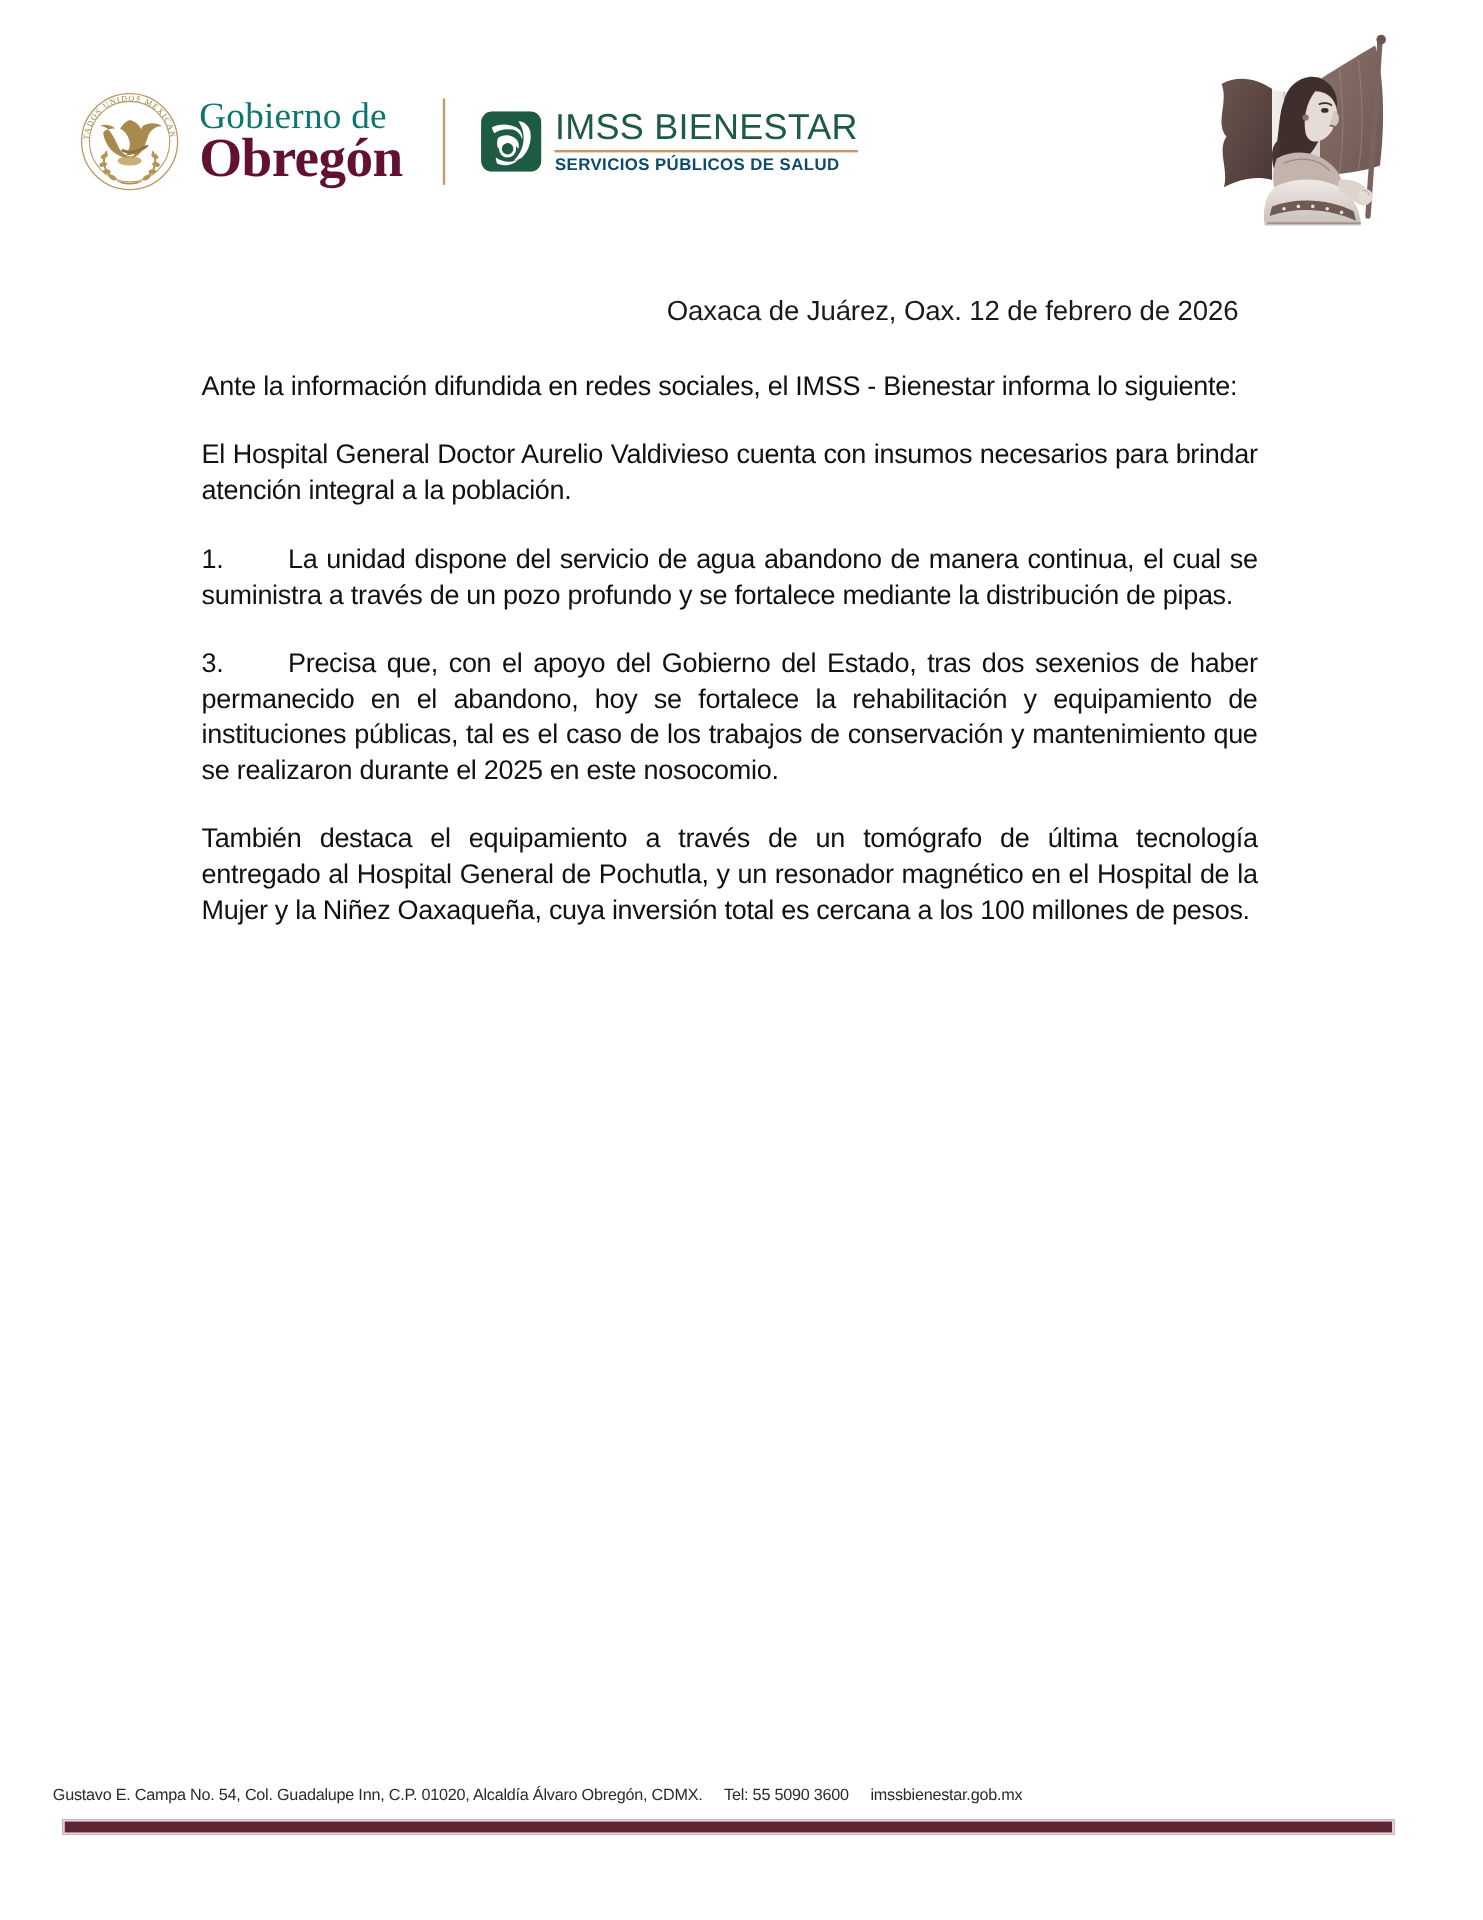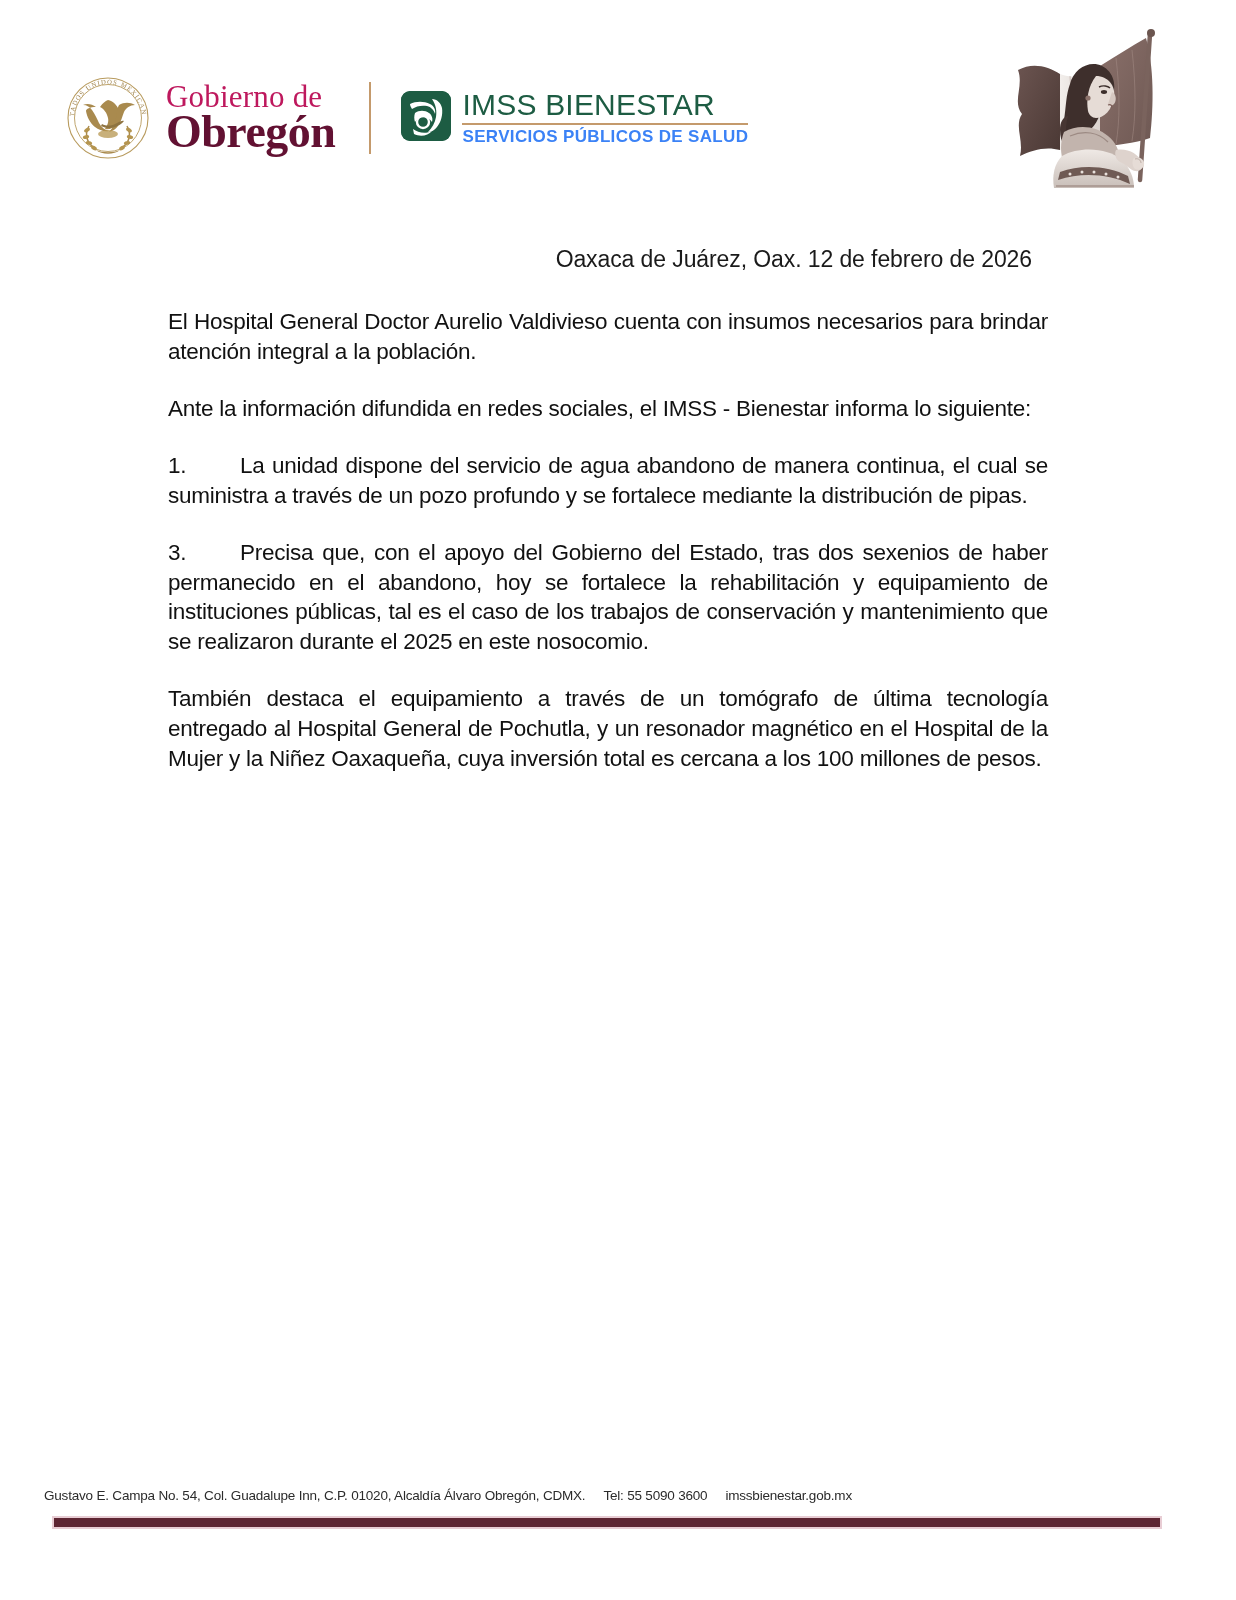--- a/index.html
+++ b/index.html
@@ -50,21 +50,21 @@
   }
   .coat svg { display: block; }
 
   .gob-text {
     margin-left: 12px;
     line-height: 1;
     font-family: "Liberation Serif", serif;
   }
   .gob-text .l1 {
     font-size: 31px;
-    color: #be185d;
+    color: #0f766e;
     letter-spacing: 0.2px;
     display: block;
     font-weight: 400;
   }
   .gob-text .l2 {
     font-size: 46px;
     color: #621132;
     font-weight: 700;
     display: block;
     margin-top: -3px;
@@ -112,22 +112,22 @@
   }
   .imss-rule {
     height: 2px;
     background: #c49a6c;
     margin: 2px 0 3px 0;
     width: 100%;
   }
   .imss-words .w2 {
     font-family: "Liberation Sans", sans-serif;
     font-weight: 700;
-    font-size: 17px;
-    color: #3b82f6;
+    font-size: 14px;
+    color: #0c4a6e;
     letter-spacing: 0.35px;
     line-height: 1.1;
     display: block;
     white-space: nowrap;
   }
 
   
   .emblem {
     position: absolute;
     right: 62px;
@@ -355,23 +355,23 @@
         <path d="M130 136 C136 134 141 138 140 143 C139 148 133 149 130 146 C128 143 128 138 130 136 Z" fill="#e6dcd6"></path>
         <path d="M131 137 C134 136 137 138 137 141" stroke="#bfb0a9" stroke-width="1" fill="none"></path>
       </svg>
     </div>
   </div>
 
   <div class="doc-body">
 
     <p class="dateline">Oaxaca de Juárez, Oax. 12 de febrero de 2026</p>
 
+    <p class="para">Ante la información difundida en redes sociales, el IMSS - Bienestar informa lo siguiente:</p>
+
     <p class="para">El Hospital General Doctor Aurelio Valdivieso cuenta con insumos necesarios para brindar atención integral a la población.</p>
-
-    <p class="para">Ante la información difundida en redes sociales, el IMSS - Bienestar informa lo siguiente:</p>
 
     <p class="para numbered">
       <span class="num">1.</span><span>La unidad dispone del servicio de agua abandono de manera continua, el cual se suministra a través de un pozo profundo y se fortalece mediante la distribución de pipas.</span>
     </p>
 
 
     <p class="para numbered">
       <span class="num">3.</span><span>Precisa que, con el apoyo del Gobierno del Estado, tras dos sexenios de haber permanecido en el abandono, hoy se fortalece la rehabilitación y equipamiento de instituciones públicas, tal es el caso de los trabajos de conservación y mantenimiento que se realizaron durante el 2025 en este nosocomio.</span>
     </p>
 

